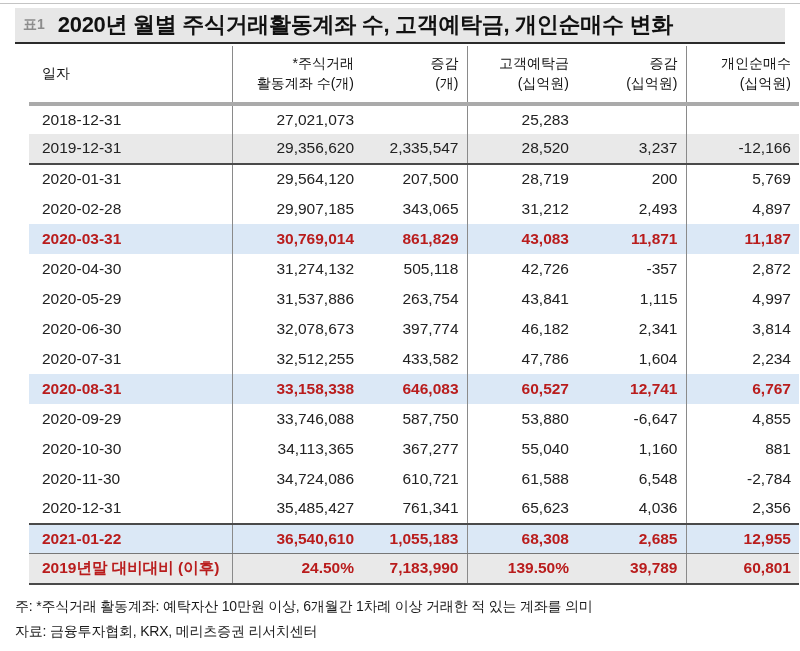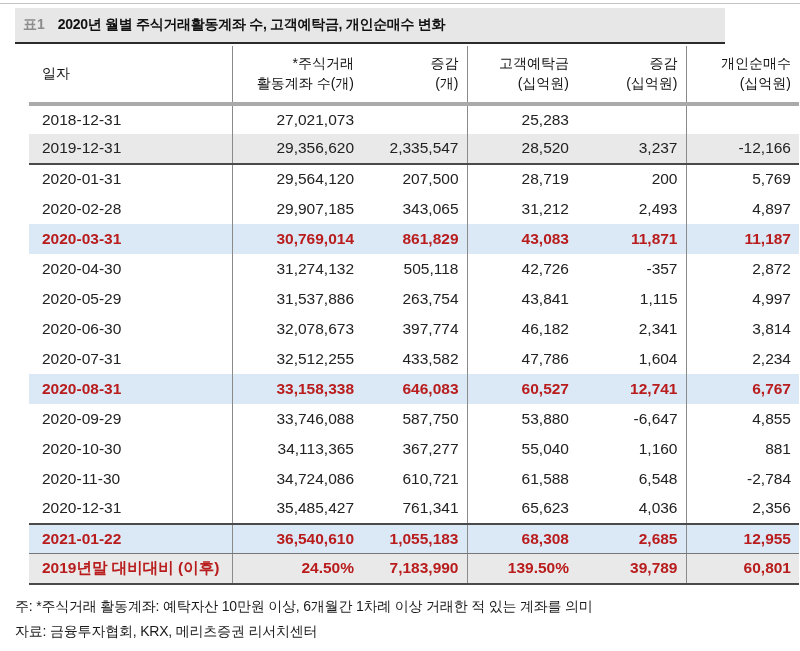--- a/index.html
+++ b/index.html
@@ -4,26 +4,26 @@
 <style>
   * { margin:0; padding:0; box-sizing:border-box; }
   html,body { background:#ffffff; }
   .page {
     position:relative; width:800px; height:651px; background:#ffffff;
     font-family:"Liberation Sans","DejaVu Sans",sans-serif; color:#1a1a1a; overflow:hidden;
   }
   .top-rule { position:absolute; top:3px; left:0; width:800px; height:1px; background:#c4c4c4; }
 
   .titlebar {
-    position:absolute; top:8px; left:15px; width:710px; height:36px;
+    position:absolute; top:8px; left:15px; width:770px; height:36px;
     background:#e7e7e7; border-bottom:2px solid #2b2b2b;
     display:flex; align-items:center;
   }
   .badge { color:#8c8c8c; font-weight:700; font-size:14px; margin:0 13px 0 8px; }
-  .title-text { color:#111111; font-weight:700; font-size:14px; letter-spacing:-0.3px; }
+  .title-text { color:#111111; font-weight:700; font-size:22px; letter-spacing:-0.3px; }
 
   table.tbl {
     position:absolute; top:46px; left:29px; width:770px;
     border-collapse:collapse; table-layout:fixed;
   }
   .tbl th {
     font-weight:400; font-size:14px; line-height:1.45; color:#111111;
     padding:7px 8px 8px 8px; vertical-align:middle;
     border-bottom:4px solid #aaaaaa; white-space:nowrap;
   }

